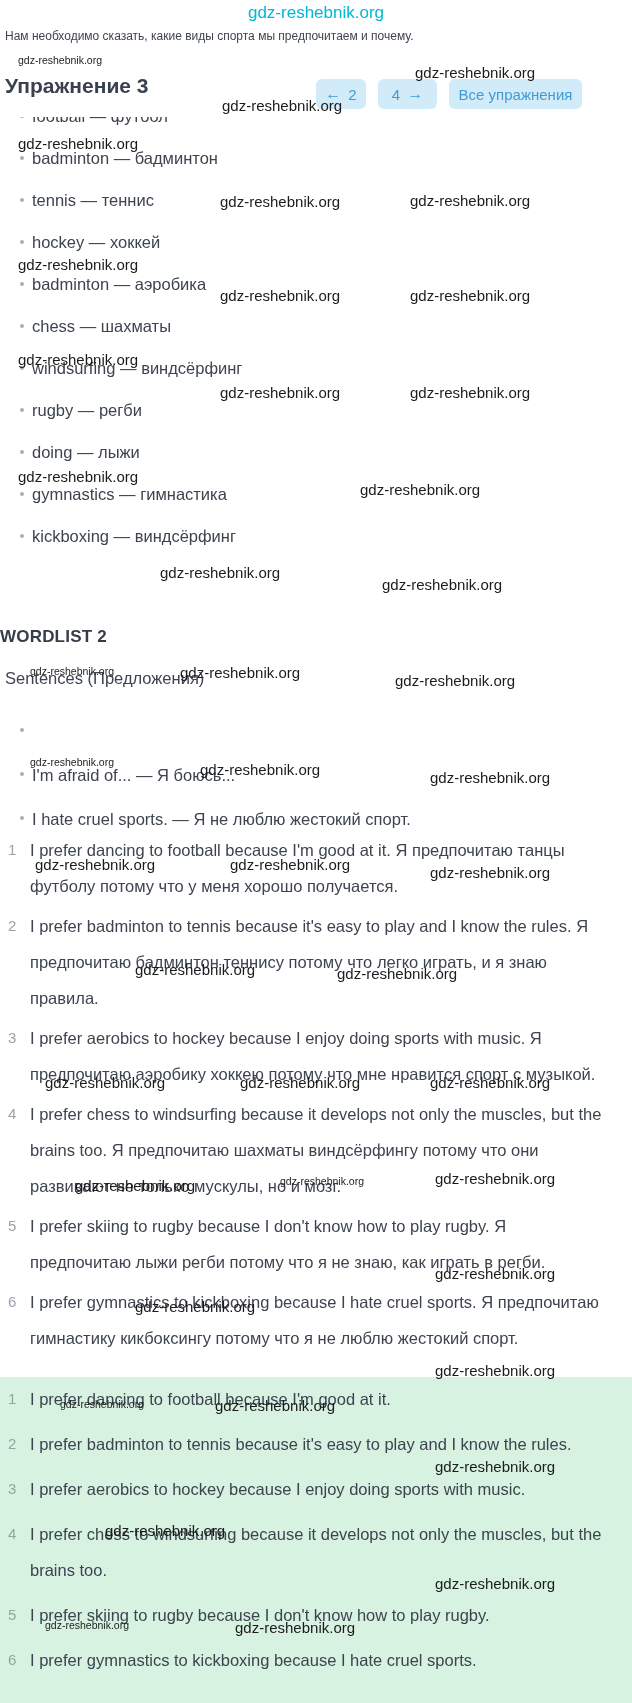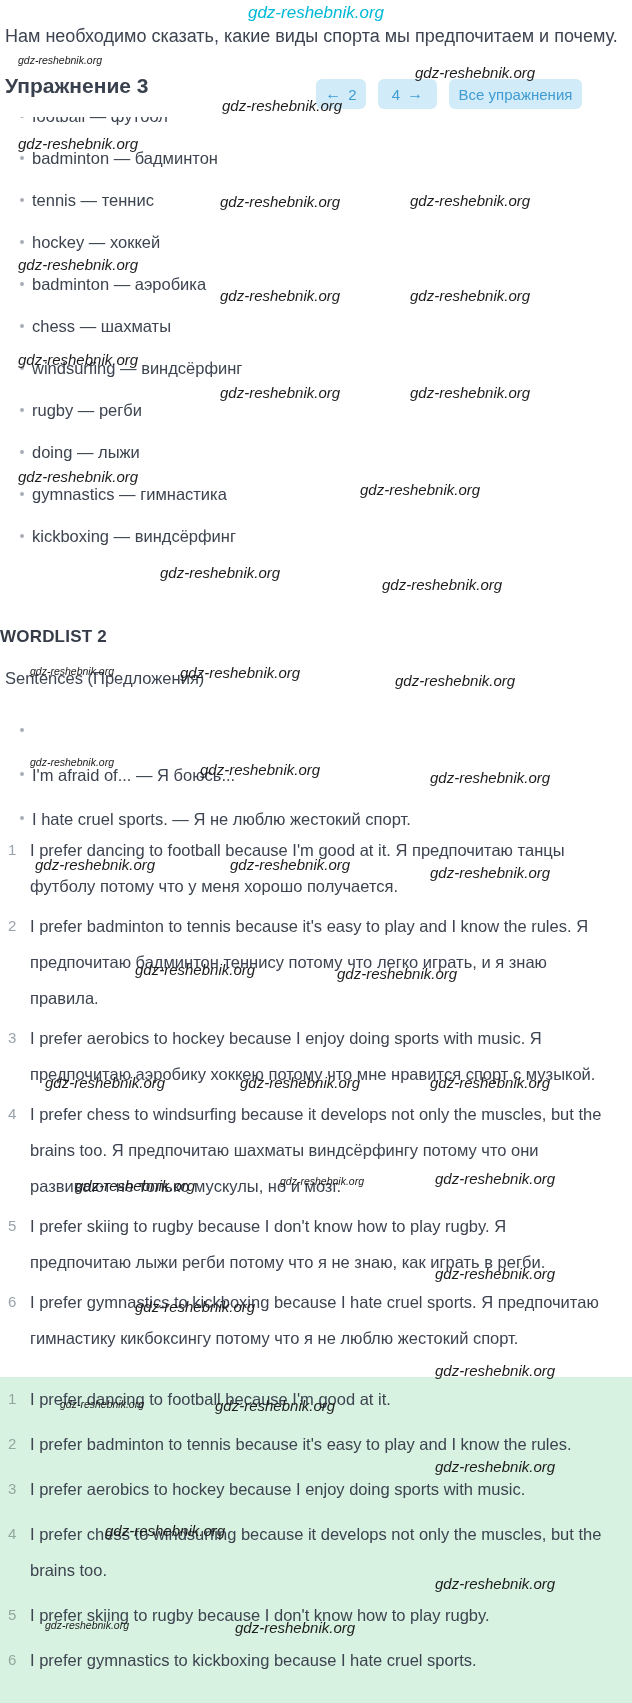--- a/index.html
+++ b/index.html
@@ -1,25 +1,25 @@
 <!DOCTYPE html>
 <html><head>
 <meta charset="utf-8">
 <style>
   * { margin:0; padding:0; box-sizing:border-box; }
   html,body { background:#fff; }
   body { font-family:"Liberation Sans","DejaVu Sans",sans-serif; }
   .page { position:relative; width:632px; height:1703px; background:#ffffff; overflow:hidden; color:#3d4450; }
 
   
-  .wm { position:absolute; font-size:15px; color:#1c1c1c; white-space:nowrap; z-index:6; font-weight:400;font-style:italic; }
+  .wm { position:absolute; font-size:15px; color:#1c1c1c; white-space:nowrap; z-index:6; font-weight:400; }
   .wm.small { font-size:10.5px; }
   .wm.cyan { left:0; right:0; top:3px; text-align:center; color:#00b9d6; font-size:17px; }
 
-  .intro { position:absolute; left:5px; top:26px; width:622px; font-size:18px; line-height:20px; color:#3d4450; }
+  .intro { position:absolute; left:5px; top:26px; width:622px; font-size:12px; line-height:20px; color:#3d4450; }
 
   .title { position:absolute; left:5px; top:74px; font-size:21px; font-weight:700; color:#3a414e; }
 
   .nav-btn { position:absolute; top:79px; height:30px; border:none; border-radius:6px;
              background:#d2ebf8; color:#3f9cd3; font-family:inherit; font-size:15px;
              display:flex; align-items:center; justify-content:center; gap:7px; cursor:pointer; }
   #btn-prev { left:316px; width:50px; }
   #btn-next { left:378px; width:59px; }
   #btn-all  { left:449px; width:133px; }
   .nav-btn .arrow { font-size:16px; line-height:1; }

